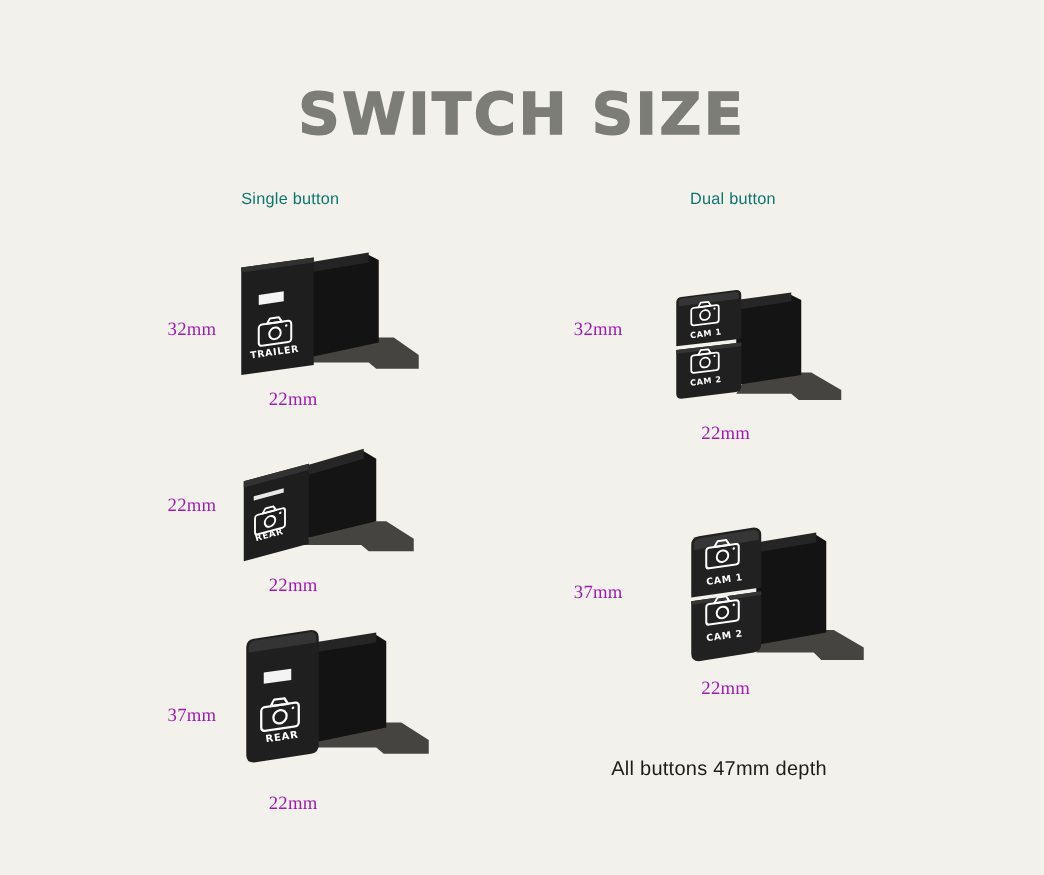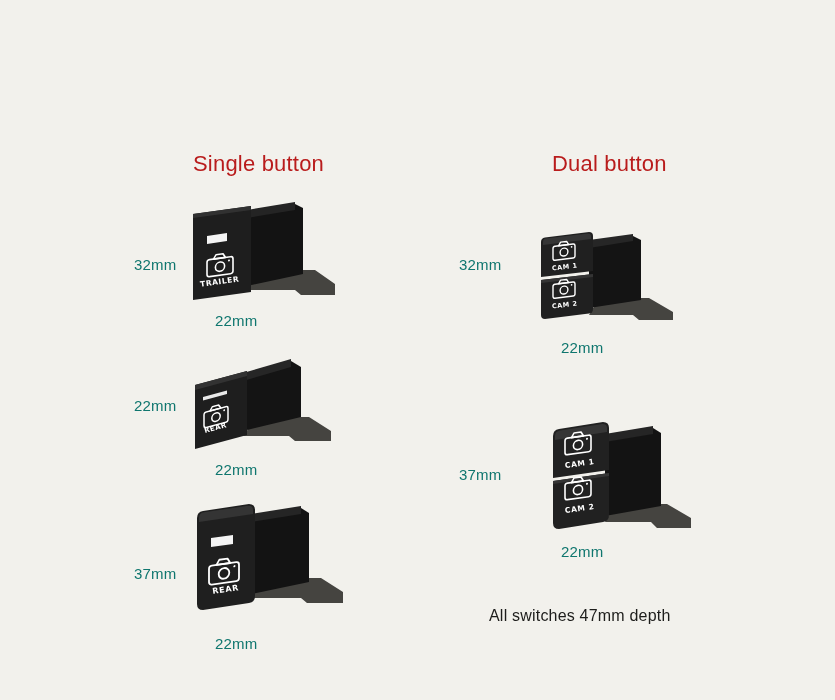--- a/index.html
+++ b/index.html
@@ -31,35 +31,36 @@
     font-weight: 700;
     letter-spacing: 2px;
     color: #7d7d77;
     font-family: "DejaVu Sans", sans-serif;
     -webkit-text-stroke: 1.2px #7d7d77;
   }
 
   
   .col-head {
     position: absolute;
-    font-size: 22px;
-    color: #b91c1c;
-    letter-spacing: .2px;
-    white-space: nowrap;
-  }
-  .col-head.single { left: 193px; top: 151px; }
-  .col-head.dual   { left: 552px; top: 151px; }
-
-  
-  .measure {
-    position: absolute;
-    font-size: 15px;
+    font-size: 13px;
     color: #0f766e;
     letter-spacing: .2px;
     white-space: nowrap;
+  }
+  .col-head.single { left: 193px; top: 151px; }
+  .col-head.dual   { left: 552px; top: 151px; }
+
+  
+  .measure {
+    position: absolute;
+    font-size: 15px;
+    color: #a21caf;
+    letter-spacing: .2px;
+    white-space: nowrap;
+    font-family: Liberation Serif, serif;
   }
 
   
   .footer-note {
     position: absolute;
     left: 489px;
     top: 607px;
     font-size: 16px;
     color: #1d1d1b;
     letter-spacing: .2px;
@@ -70,20 +71,21 @@
   .switch-unit {
     position: absolute;
   }
   .switch-unit svg { display: block; overflow: visible; }
 </style>
 </head>
 <body>
 
 <div id="page">
 
+  <div class="title">SWITCH SIZE</div>
 
   <div class="col-head single">Single button</div>
   <div class="col-head dual">Dual button</div>
 
   <div class="switch-unit" style="left:185px; top:198px;">
     <svg width="175" height="115" viewBox="0 0 175 115">
 
       <path d="M78 72 L130 72 L150 86 L150 97 L116 97 L110 92 L62 92 Z" fill="#454440"></path>
 
       <path d="M62 14 L110 6 L118 10 L118 76 L62 88 Z" fill="#131313"></path>
@@ -218,15 +220,15 @@
           <circle cx="13" cy="13.8" r="4.6" fill="none" stroke="#ffffff" stroke-width="1.6"></circle>
           <circle cx="22" cy="8.9" r="1" fill="#ffffff"></circle>
         </g>
         <text x="37" y="93" transform="rotate(-8 37 93)" text-anchor="middle" font-family="DejaVu Sans, sans-serif" font-size="7.5" font-weight="700" letter-spacing="0.6" fill="#ffffff">CAM 2</text>
       </g>
     </svg>
   </div>
   <div class="measure" style="left:459px; top:466px;">37mm</div>
   <div class="measure" style="left:561px; top:543px;">22mm</div>
 
-  <div class="footer-note">All switches 47mm depth</div>
+  <div class="footer-note">All buttons 47mm depth</div>
 
 </div>
 
 </body></html>

